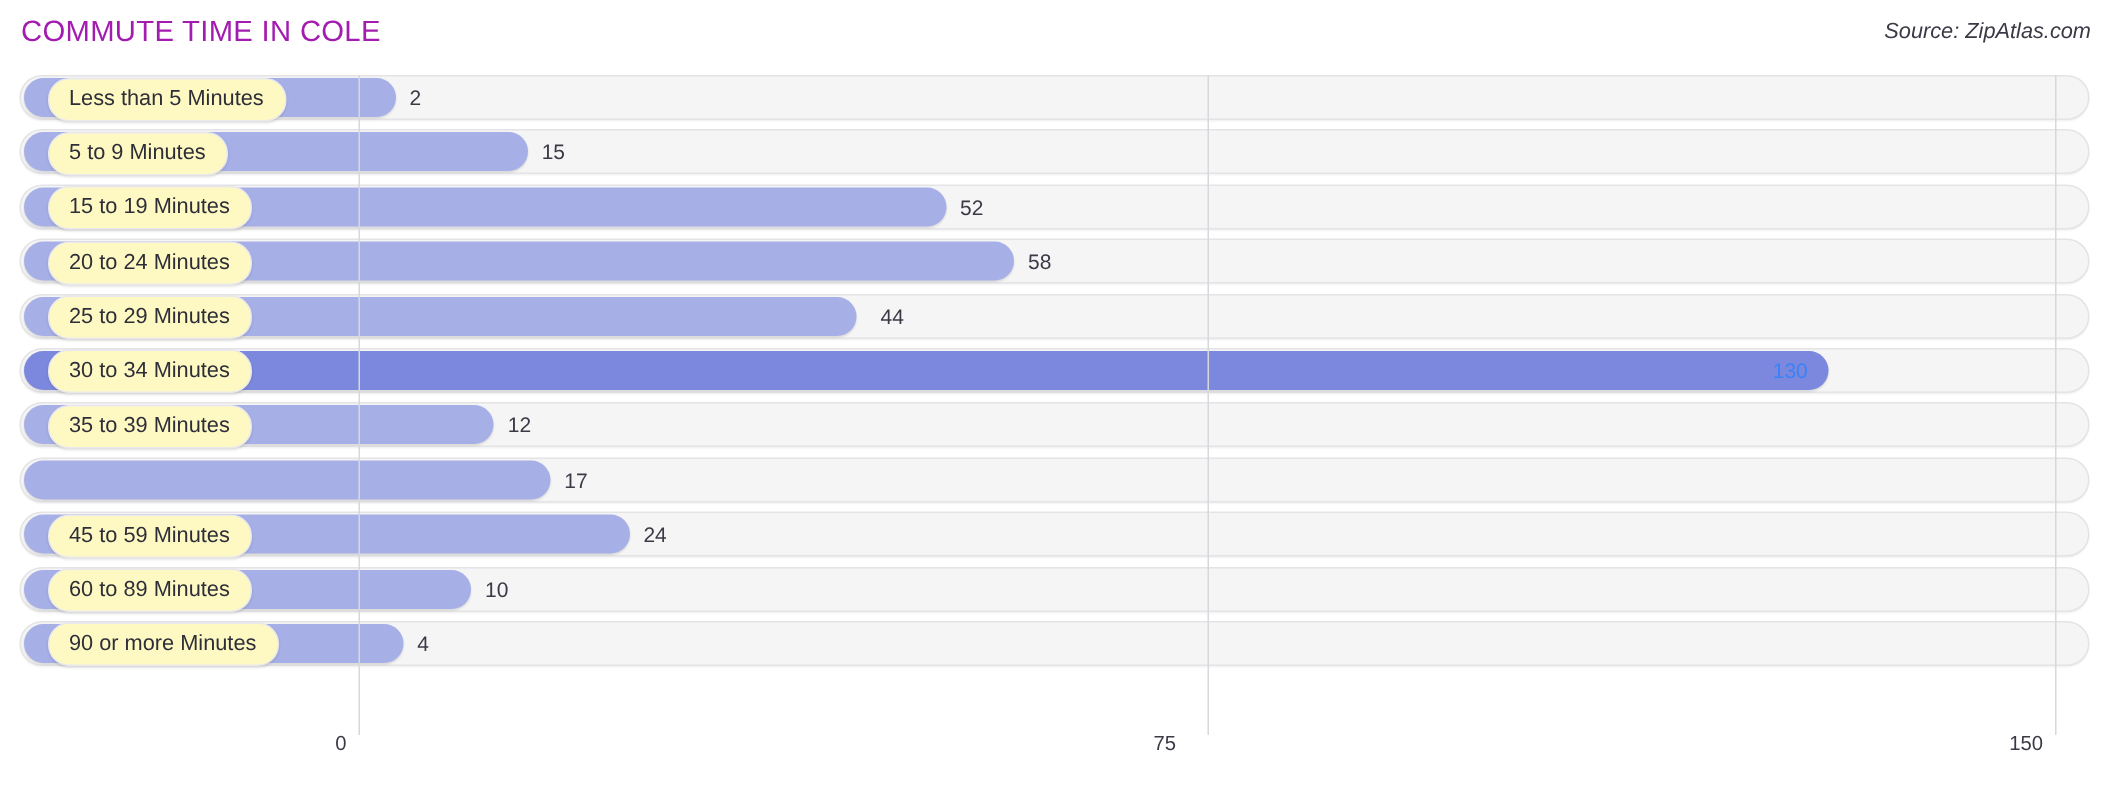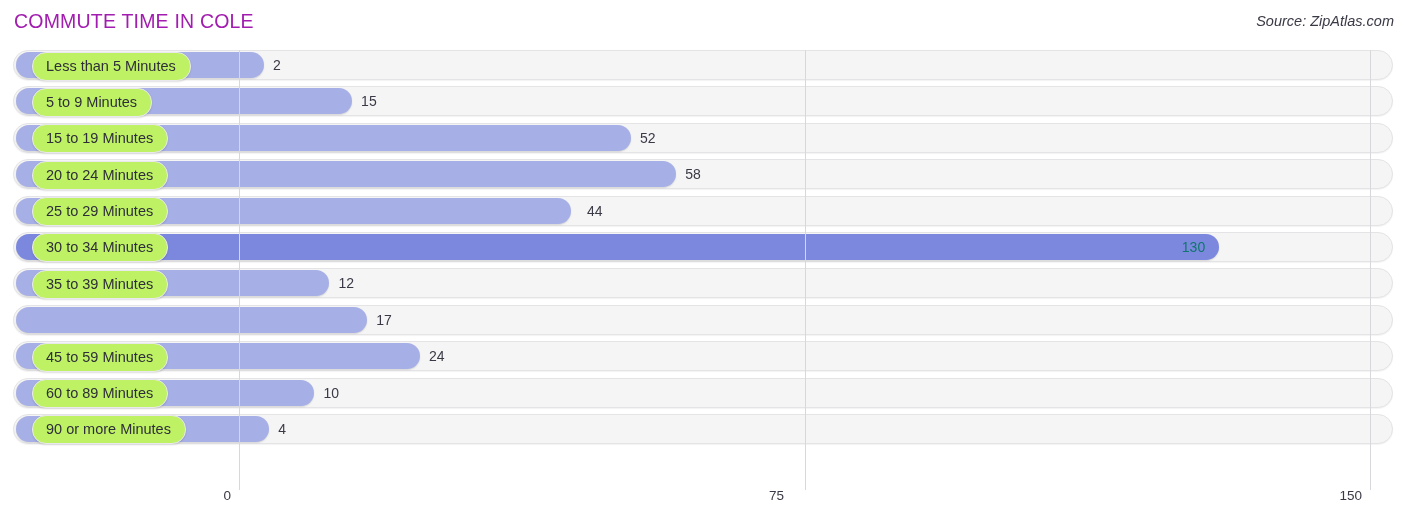--- a/index.html
+++ b/index.html
@@ -108,31 +108,31 @@
     position: absolute;
     top: 1px;
     height: 28px;
     line-height: 28px;
     font-size: 14px;
     color: #3a3a46;
     white-space: nowrap;
     z-index: 4;
   }
   .bar-value.inside {
-    color: #0f766e;
+    color: #3b82f6;
     text-align: right;
   }
   .pill {
     position: absolute;
     left: 32px;
     top: 1.5px;
     height: 27px;
     line-height: 27px;
     padding: 0 14px 0 13px;
-    background: #bef264;
+    background: #fef9c3;
     border: 1px solid #e9e9ed;
     border-radius: 14px;
     font-size: 14.5px;
     color: #2e2e38;
     white-space: nowrap;
     box-shadow: 0 1px 2px rgba(0,0,0,0.13);
     z-index: 5;
   }
 
   

